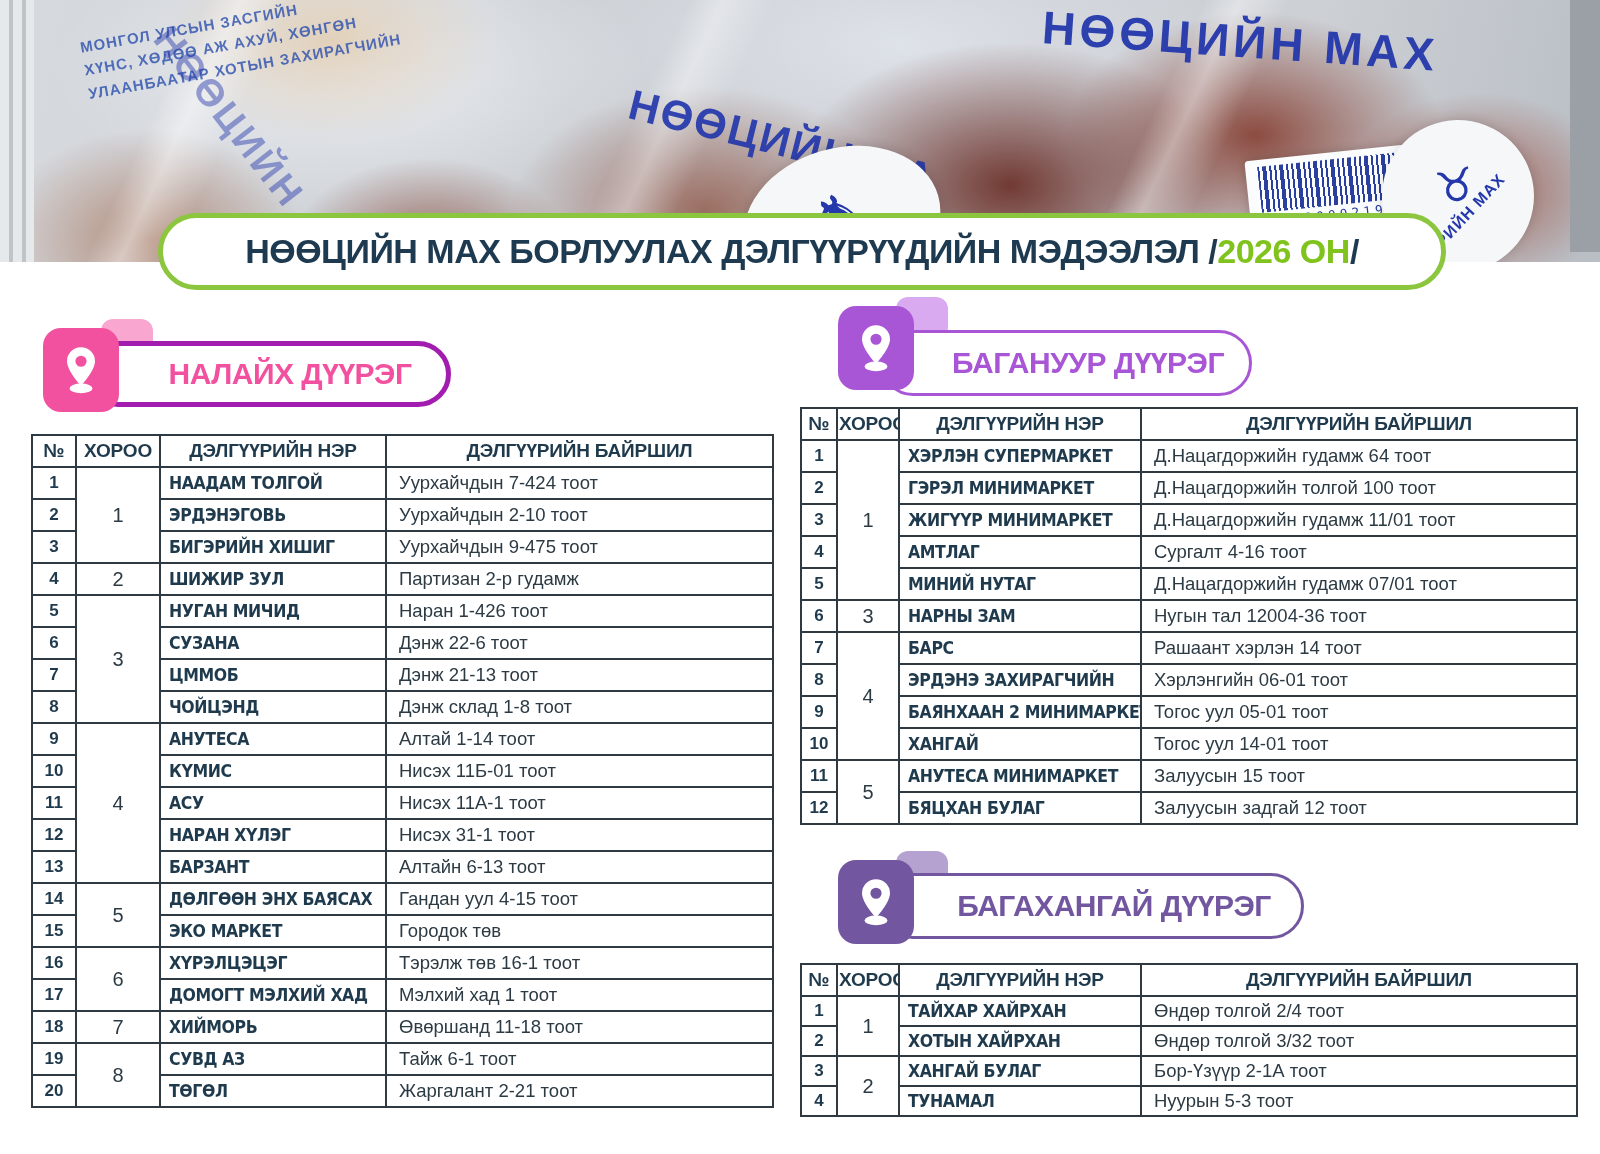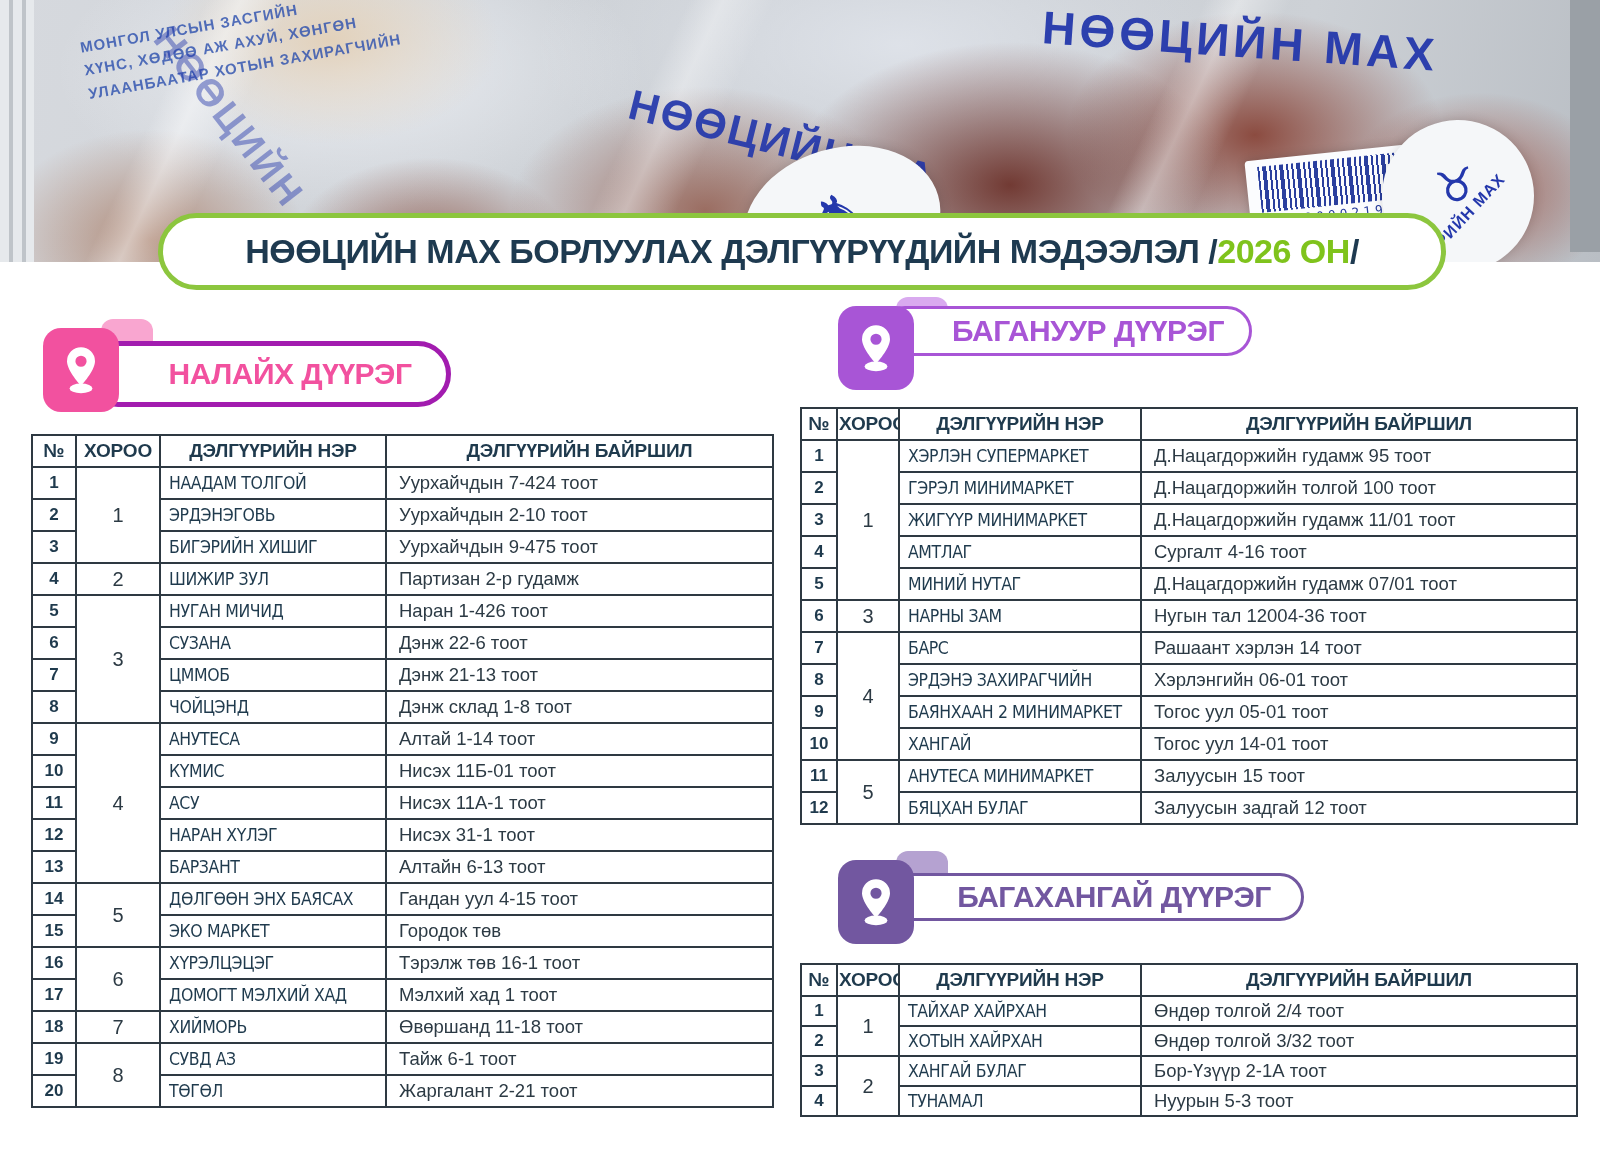--- a/index.html
+++ b/index.html
@@ -64,33 +64,33 @@
   .badge .pill span{font-weight:800;font-size:30px;white-space:nowrap;letter-spacing:-0.5px;}
   .badge.pink  .iconbox{background:#f2519f;} .badge.pink  .fold{background:#f9a6d0;}
   .badge.pink  .pill{border:5px solid #a21caf;} .badge.pink .pill span{color:#f2519f;}
   .badge.purple .iconbox{background:#a855d6;} .badge.purple .fold{background:#d9aaef;}
   .badge.purple .pill{border:3px solid #a855d6;} .badge.purple .pill span{color:#a855d6;}
   .badge.violet .iconbox{background:#7257a0;} .badge.violet .fold{background:#b5a2d1;}
   .badge.violet .pill{border:3px solid #7257a0;} .badge.violet .pill span{color:#7257a0;}
   #badge-nalaikh{left:43px;top:328px;}
   #badge-nalaikh .pill{top:13px;width:366px;height:66px;}
   #badge-baganuur{left:838px;top:306px;}
-  #badge-baganuur .pill{top:0;width:372px;height:50px;}
+  #badge-baganuur .pill{top:24px;width:372px;height:66px;}
   #badge-bagakhangai{left:838px;top:860px;}
-  #badge-bagakhangai .pill{top:13px;width:424px;height:48px;}
+  #badge-bagakhangai .pill{top:13px;width:424px;height:66px;}
 
   
   table.tbl{position:absolute;border-collapse:collapse;background:#fff;table-layout:fixed;}
   .tbl th,.tbl td{border:2px solid #2e3942;box-sizing:border-box;background:#fff;overflow:hidden;
     white-space:nowrap;color:#1f3a4d;}
   .tbl th{font-size:19px;font-weight:800;text-align:center;height:32px;letter-spacing:-0.2px;}
   .tbl td{height:32px;}
   td.c-no{text-align:center;font-weight:700;font-size:17px;}
   td.c-khoroo{text-align:center;font-size:20px;font-weight:400;color:#2c3a44;}
-  td.c-name{font-size:17.5px;font-weight:400;padding-left:8px;letter-spacing:-0.4px;
+  td.c-name{font-size:17.5px;font-weight:700;padding-left:8px;letter-spacing:-0.4px;
     font-family:"DejaVu Sans","Liberation Sans",sans-serif;font-stretch:condensed;margin-left:25px;}
   td.c-loc{font-size:18.5px;font-weight:400;padding-left:12px;color:#2c3a44;}
   #table-nalaikh{left:31px;top:434px;width:743px;}
   #table-baganuur{left:800px;top:407px;width:778px;}
   #table-bagakhangai{left:800px;top:963px;width:778px;}
   #table-bagakhangai td{height:30px;}
 </style>
 </head>
 <body>
 
@@ -306,21 +306,21 @@
         <th>ХОРОО</th>
         <th>ДЭЛГҮҮРИЙН НЭР</th>
         <th>ДЭЛГҮҮРИЙН БАЙРШИЛ</th>
       </tr>
     </thead>
     <tbody>
         <tr>
           <td class="c-no">1</td>
           <td class="c-khoroo" rowspan="5">1</td>
           <td class="c-name">ХЭРЛЭН СУПЕРМАРКЕТ</td>
-          <td class="c-loc">Д.Нацагдоржийн гудамж 95 тоот</td>
+          <td class="c-loc">Д.Нацагдоржийн гудамж 64 тоот</td>
         </tr>
         <tr>
           <td class="c-no">2</td>
           <td class="c-name">ГЭРЭЛ МИНИМАРКЕТ</td>
           <td class="c-loc">Д.Нацагдоржийн толгой 100 тоот</td>
         </tr>
         <tr>
           <td class="c-no">3</td>
           <td class="c-name">ЖИГҮҮР МИНИМАРКЕТ</td>
           <td class="c-loc">Д.Нацагдоржийн гудамж 11/01 тоот</td>

